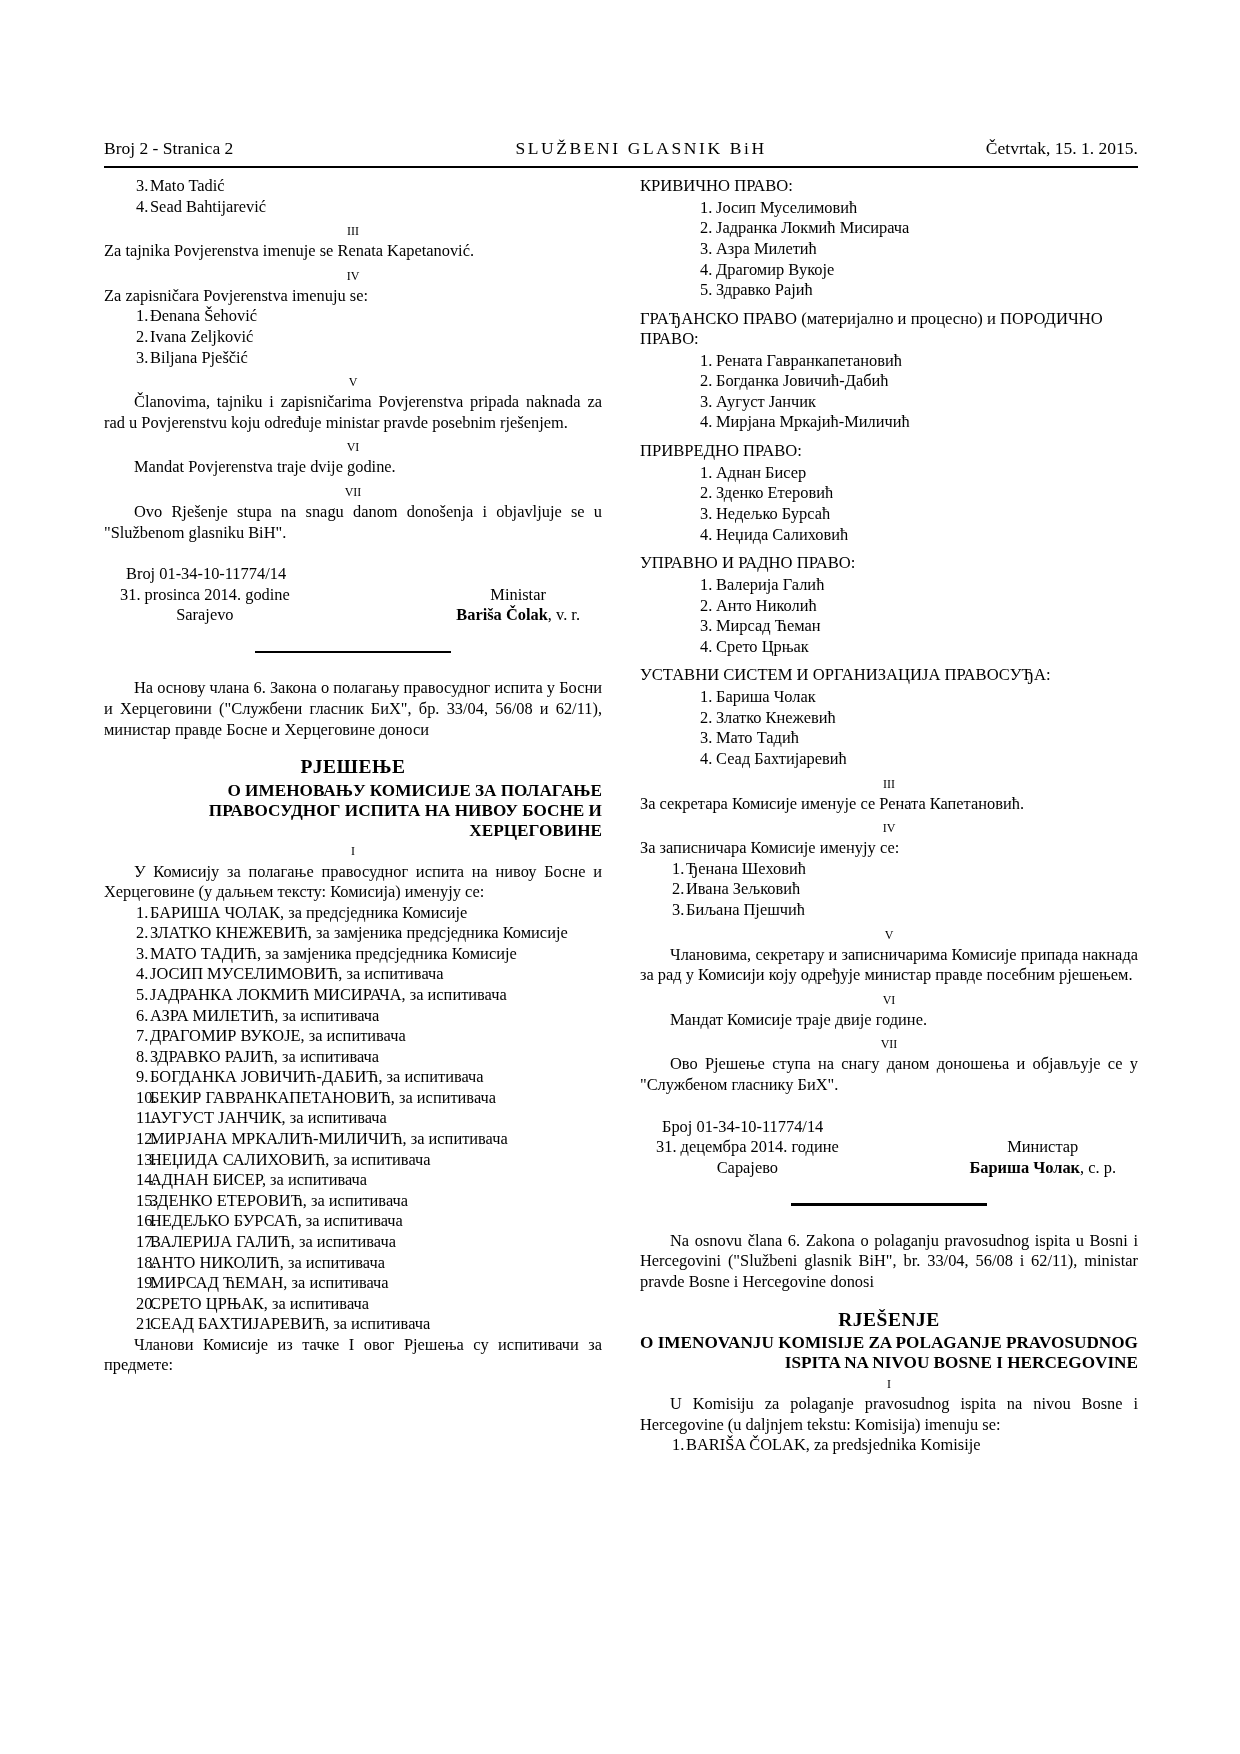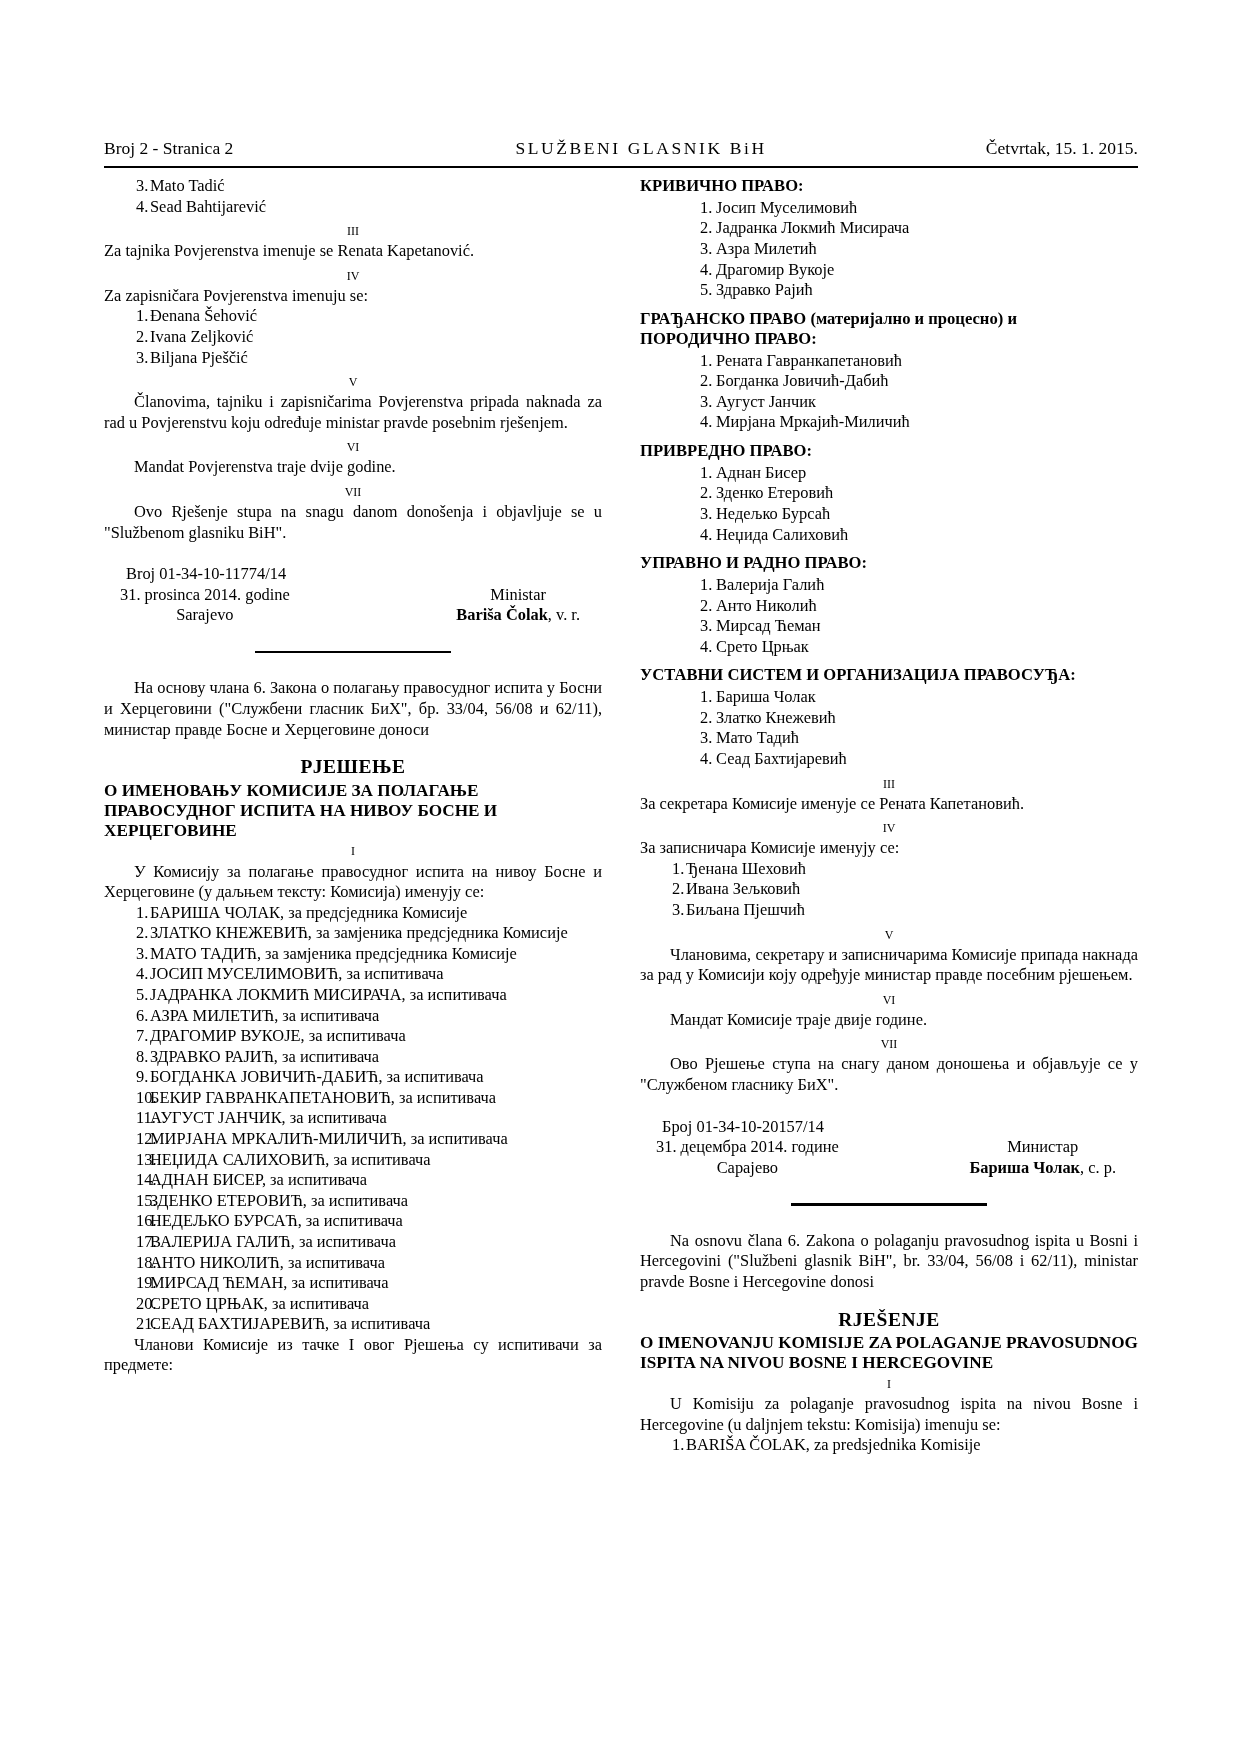--- a/index.html
+++ b/index.html
@@ -110,28 +110,28 @@
 
   
   .doc-title {
     text-align: center;
     font-weight: bold;
     font-size: 19.5px;
     letter-spacing: 0.5px;
     margin: 4px 0 0 0;
   }
   .doc-sub {
-    text-align: left;
+    text-align: right;
     font-weight: bold;
     font-size: 17.2px;
     line-height: 1.16;
     margin: 1px 0 0 0;
   }
   .group-head {
-    font-weight: bold;
+    font-weight: normal;
     font-size: 16.6px;
     margin: 8px 8px 2px 0;
     text-align: left;
     line-height: 1.2;
   }
 
   
   .sig { margin-top: 21px; }
   .sig-no { padding-left: 22px; }
   .sig-grid {
@@ -451,21 +451,21 @@
       <div class="roman">V</div>
       <p class="para">Члановима, секретару и записничарима Комисије припада накнада за рад у Комисији коју одређује министар правде посебним рјешењем.</p>
 
       <div class="roman">VI</div>
       <p class="para noindent" style="text-indent:30px;">Мандат Комисије траје двије године.</p>
 
       <div class="roman">VII</div>
       <p class="para">Ово Рјешење ступа на снагу даном доношења и објављује се у "Службеном гласнику БиХ".</p>
 
       <div class="sig">
-        <div class="sig-no">Број 01-34-10-20157/14</div>
+        <div class="sig-no">Број 01-34-10-11774/14</div>
         <div class="sig-grid">
           <div class="sig-left">
             <div>31. децембра 2014. године</div>
             <div>Сарајево</div>
           </div>
           <div class="sig-right">
             <div>Министар</div>
             <div class="sig-name"><b>Бариша Чолак</b><span>, с. р.</span></div>
           </div>
         </div>

